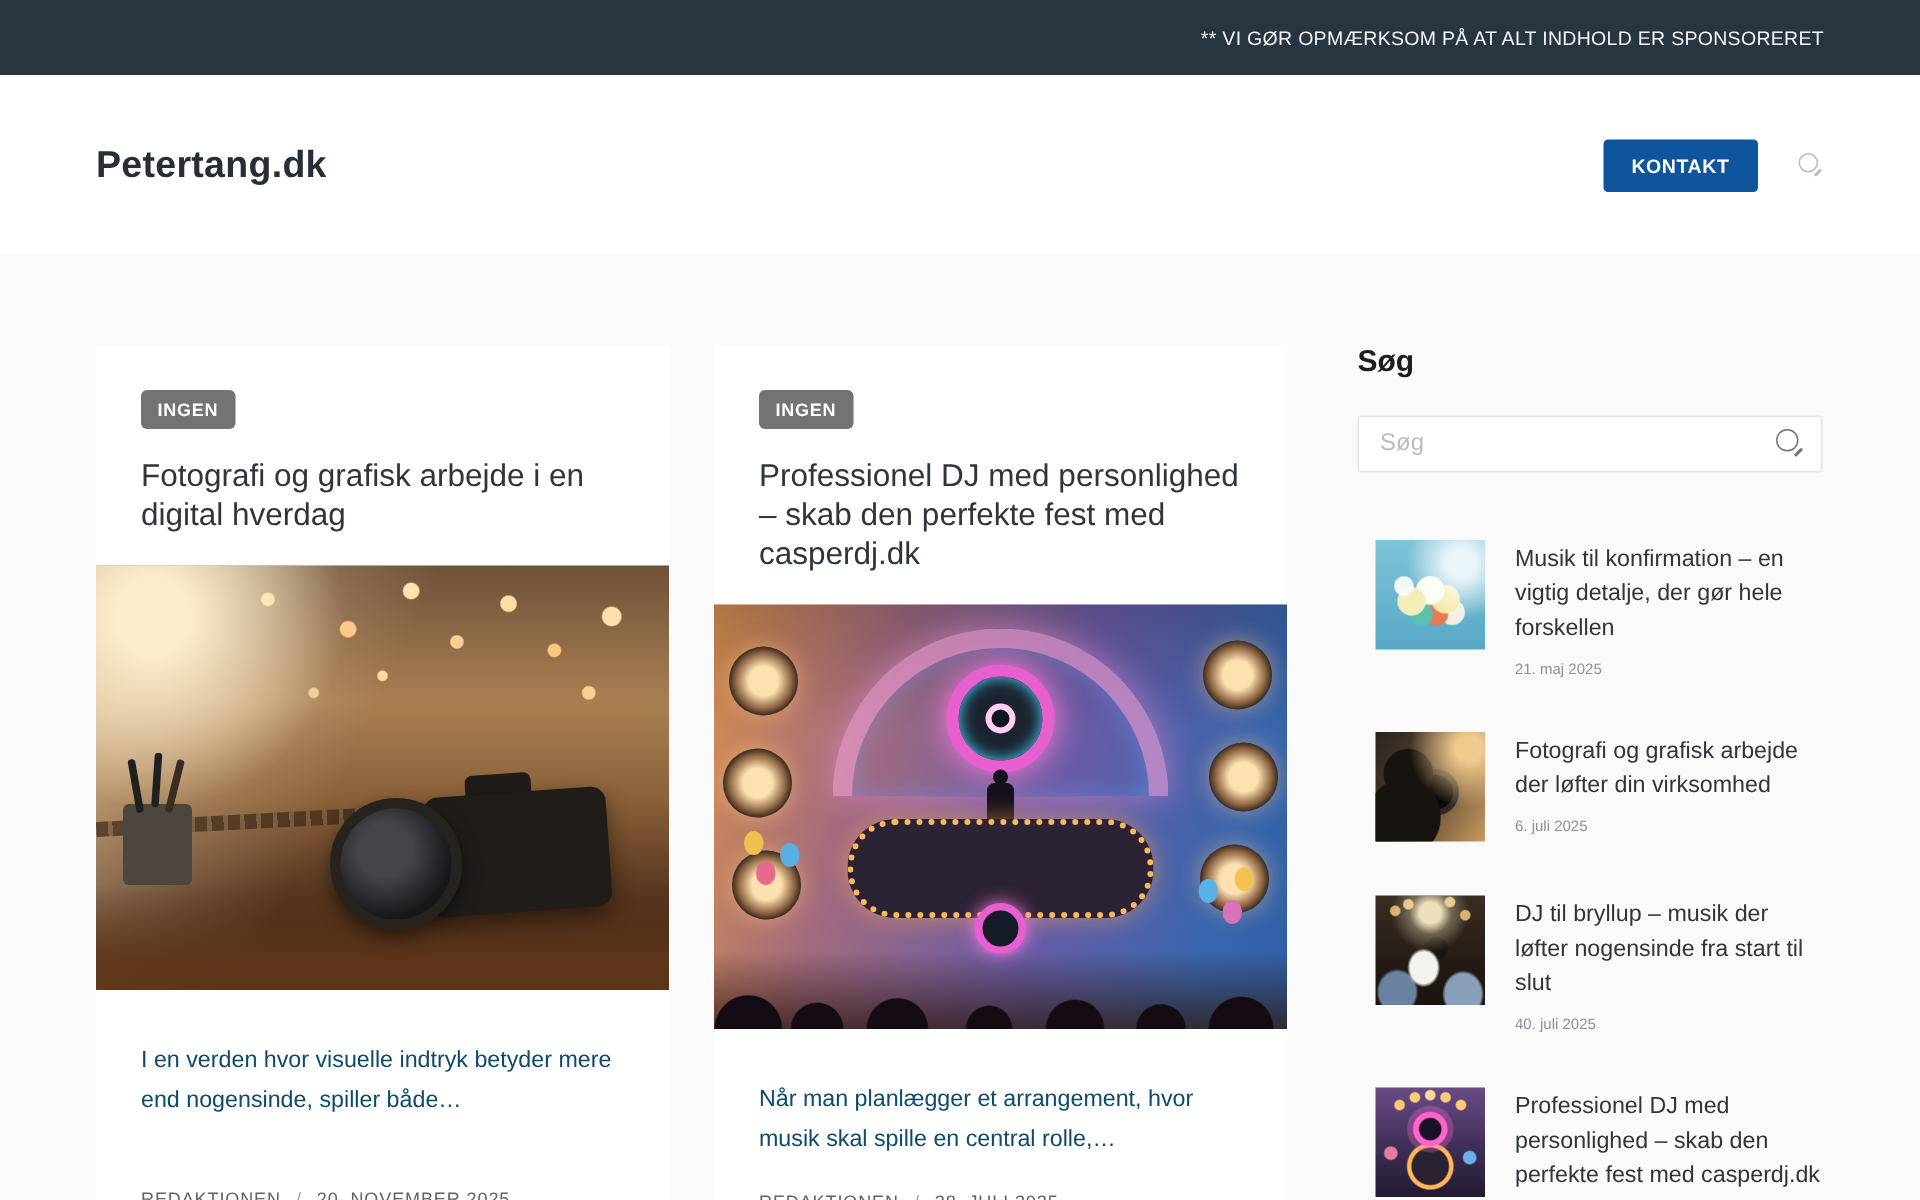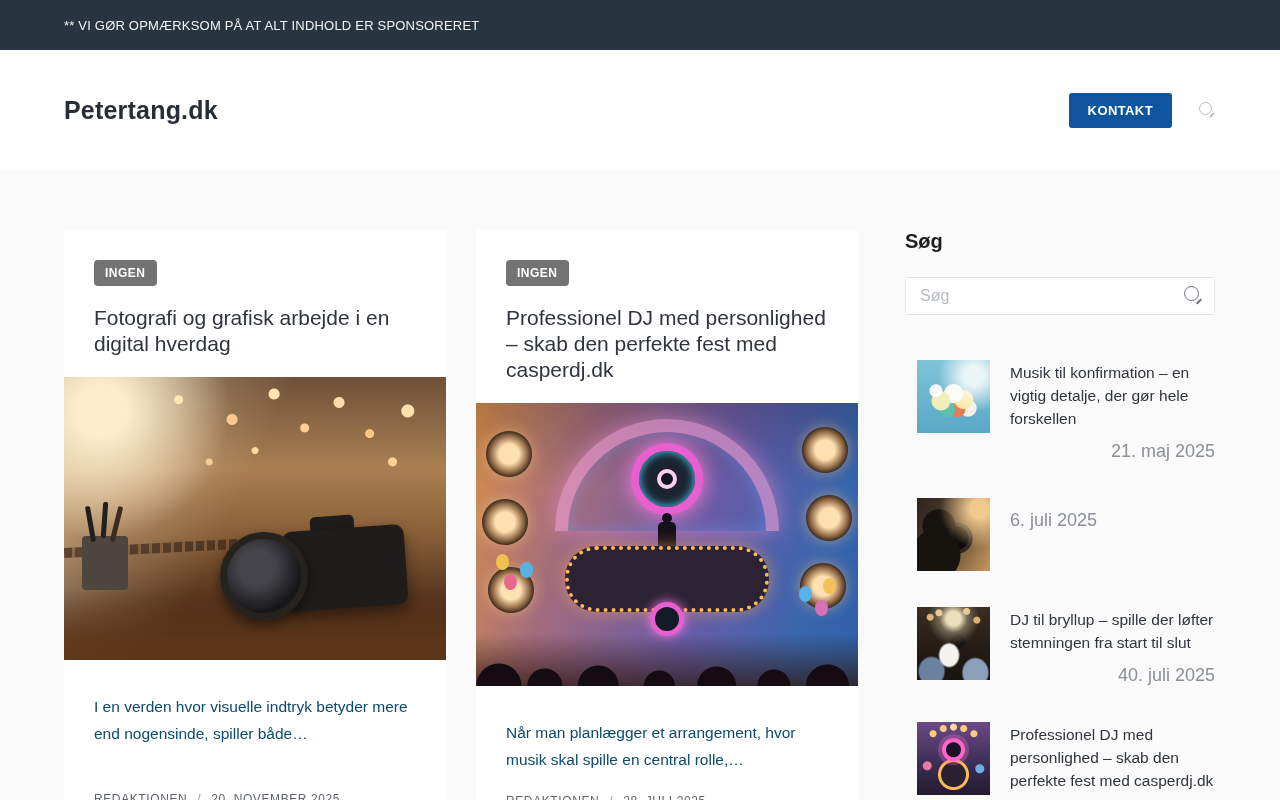--- a/index.html
+++ b/index.html
@@ -1,20 +1,20 @@
 <!DOCTYPE html>
 <html lang="da"><head>
 <meta charset="utf-8">
 <style>
   * { margin:0; padding:0; box-sizing:border-box; }
   html,body { width:1280px; height:800px; overflow:hidden; }
   body { font-family:"Liberation Sans", sans-serif; background:#fafafa; }
 
   
-  .topbar { height:50px; background:#283440; display:flex; align-items:center; padding:0 64px; }
+  .topbar { height:50px; background:#283440; display:flex; align-items:center; justify-content:flex-end; padding:0 64px; }
   .topbar-text { color:#f2f4f6; font-size:13px; letter-spacing:.2px; }
 
   
   .site-header { height:120px; background:#ffffff; display:flex; align-items:center; justify-content:space-between; padding:0 64px; }
   .site-title { font-size:25px; font-weight:700; color:#272e38; letter-spacing:.2px; cursor:pointer; }
   .header-right { display:flex; align-items:center; gap:27px; }
   .kontakt-btn { background:#0e559e; color:#fff; border:none; font-family:inherit; font-size:13px; font-weight:700;
                  letter-spacing:.4px; padding:10px 19px; border-radius:3px; cursor:pointer; }
   .hdr-search { background:none; border:none; cursor:pointer; display:flex; align-items:center; }
 
@@ -124,21 +124,21 @@
   .search-input { width:100%; height:38px; border:1px solid #e2e4e7; border-radius:3px; background:#fff;
                   padding:0 42px 0 14px; font-family:inherit; font-size:16px; color:#333; }
   .search-input::placeholder { color:#b7bcc2; }
   .search-submit { position:absolute; right:12px; top:9px; background:none; border:none; cursor:pointer; }
   .widget-posts { margin-top:45px; }
   .post-list { list-style:none; margin-top:28px; }
   .post-item { display:flex; gap:20px; margin-bottom:36px; cursor:pointer;padding-left:12px; }
   .thumb { width:73px; height:73px; flex:0 0 73px; }
   .pi-text { padding-top:1px; }
   .pi-title { font-size:15.5px; line-height:23px; color:#30353c; }
-  .pi-date { margin-top:11px; font-size:18px; color:#8b9097;text-align:right; }
+  .pi-date { margin-top:11px; font-size:10px; color:#8b9097; }
 
   
   .thumb-balloons { background:
       radial-gradient(ellipse at 78% 22%, rgba(255,255,255,.85) 0 12%, transparent 45%),
       radial-gradient(circle at 26% 42%, rgba(255,255,255,.9) 0 6px, transparent 7px),
       radial-gradient(circle at 33% 56%, #f3edb9 0 9px, transparent 10px),
       radial-gradient(circle at 50% 46%, #fdfdf2 0 9px, transparent 10px),
       radial-gradient(circle at 64% 54%, #f6e6a0 0 9px, transparent 10px),
       radial-gradient(circle at 42% 68%, #5cc0ae 0 7px, transparent 8px),
       radial-gradient(circle at 56% 68%, #e87a52 0 7px, transparent 8px),
@@ -283,28 +283,29 @@
           <div class="thumb thumb-balloons"></div>
           <div class="pi-text">
             <div class="pi-title">Musik til konfirmation – en vigtig detalje, der gør hele forskellen</div>
             <div class="pi-date">21. maj 2025</div>
           </div>
         </li>
 
         <li class="post-item">
           <div class="thumb thumb-photographer"></div>
           <div class="pi-text">
+            <div class="pi-title">Fotografi og grafisk arbejde der løfter din virksomhed</div>
             <div class="pi-date">6. juli 2025</div>
           </div>
         </li>
 
         <li class="post-item">
           <div class="thumb thumb-wedding"></div>
           <div class="pi-text">
-            <div class="pi-title">DJ til bryllup – spille der løfter stemningen fra start til slut</div>
+            <div class="pi-title">DJ til bryllup – musik der løfter nogensinde fra start til slut</div>
             <div class="pi-date">40. juli 2025</div>
           </div>
         </li>
 
         <li class="post-item">
           <div class="thumb thumb-djstage-mini"></div>
           <div class="pi-text">
             <div class="pi-title">Professionel DJ med personlighed – skab den perfekte fest med casperdj.dk</div>
             <div class="pi-date"></div>
           </div>

